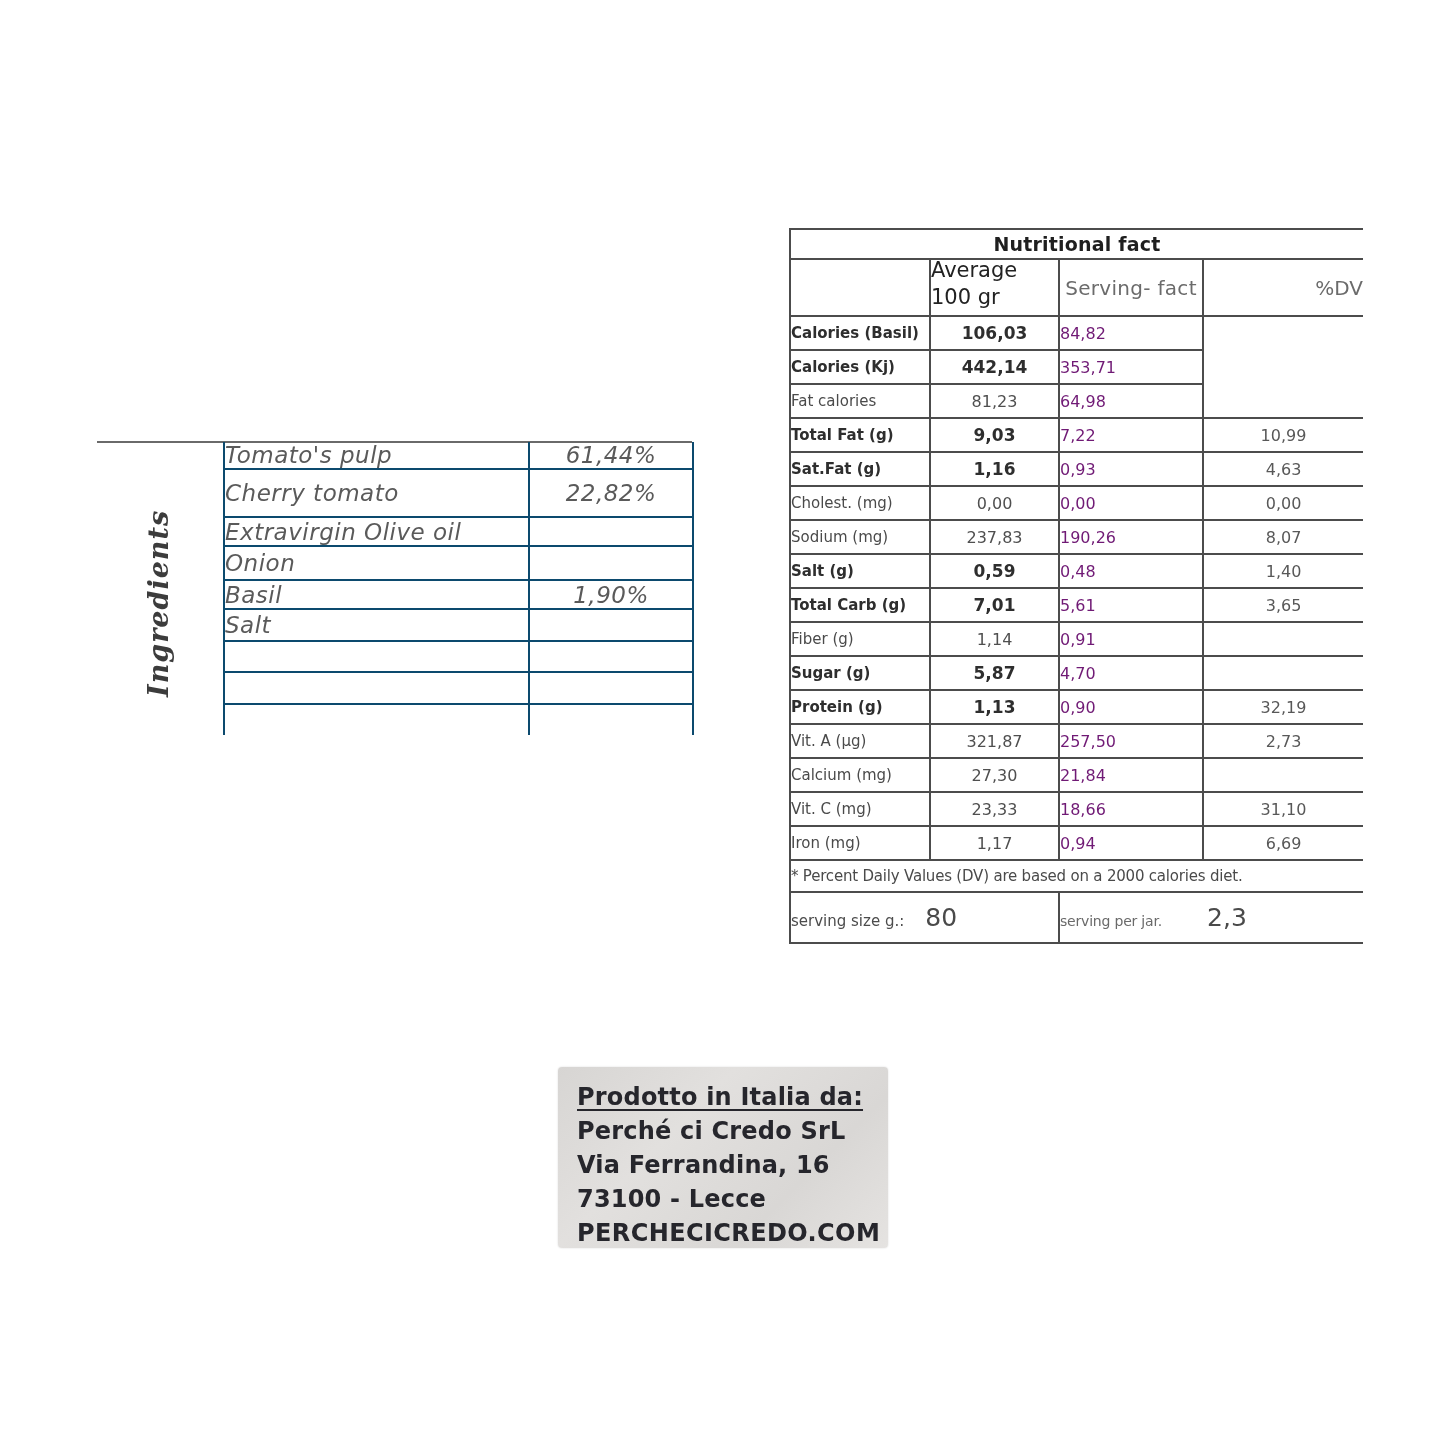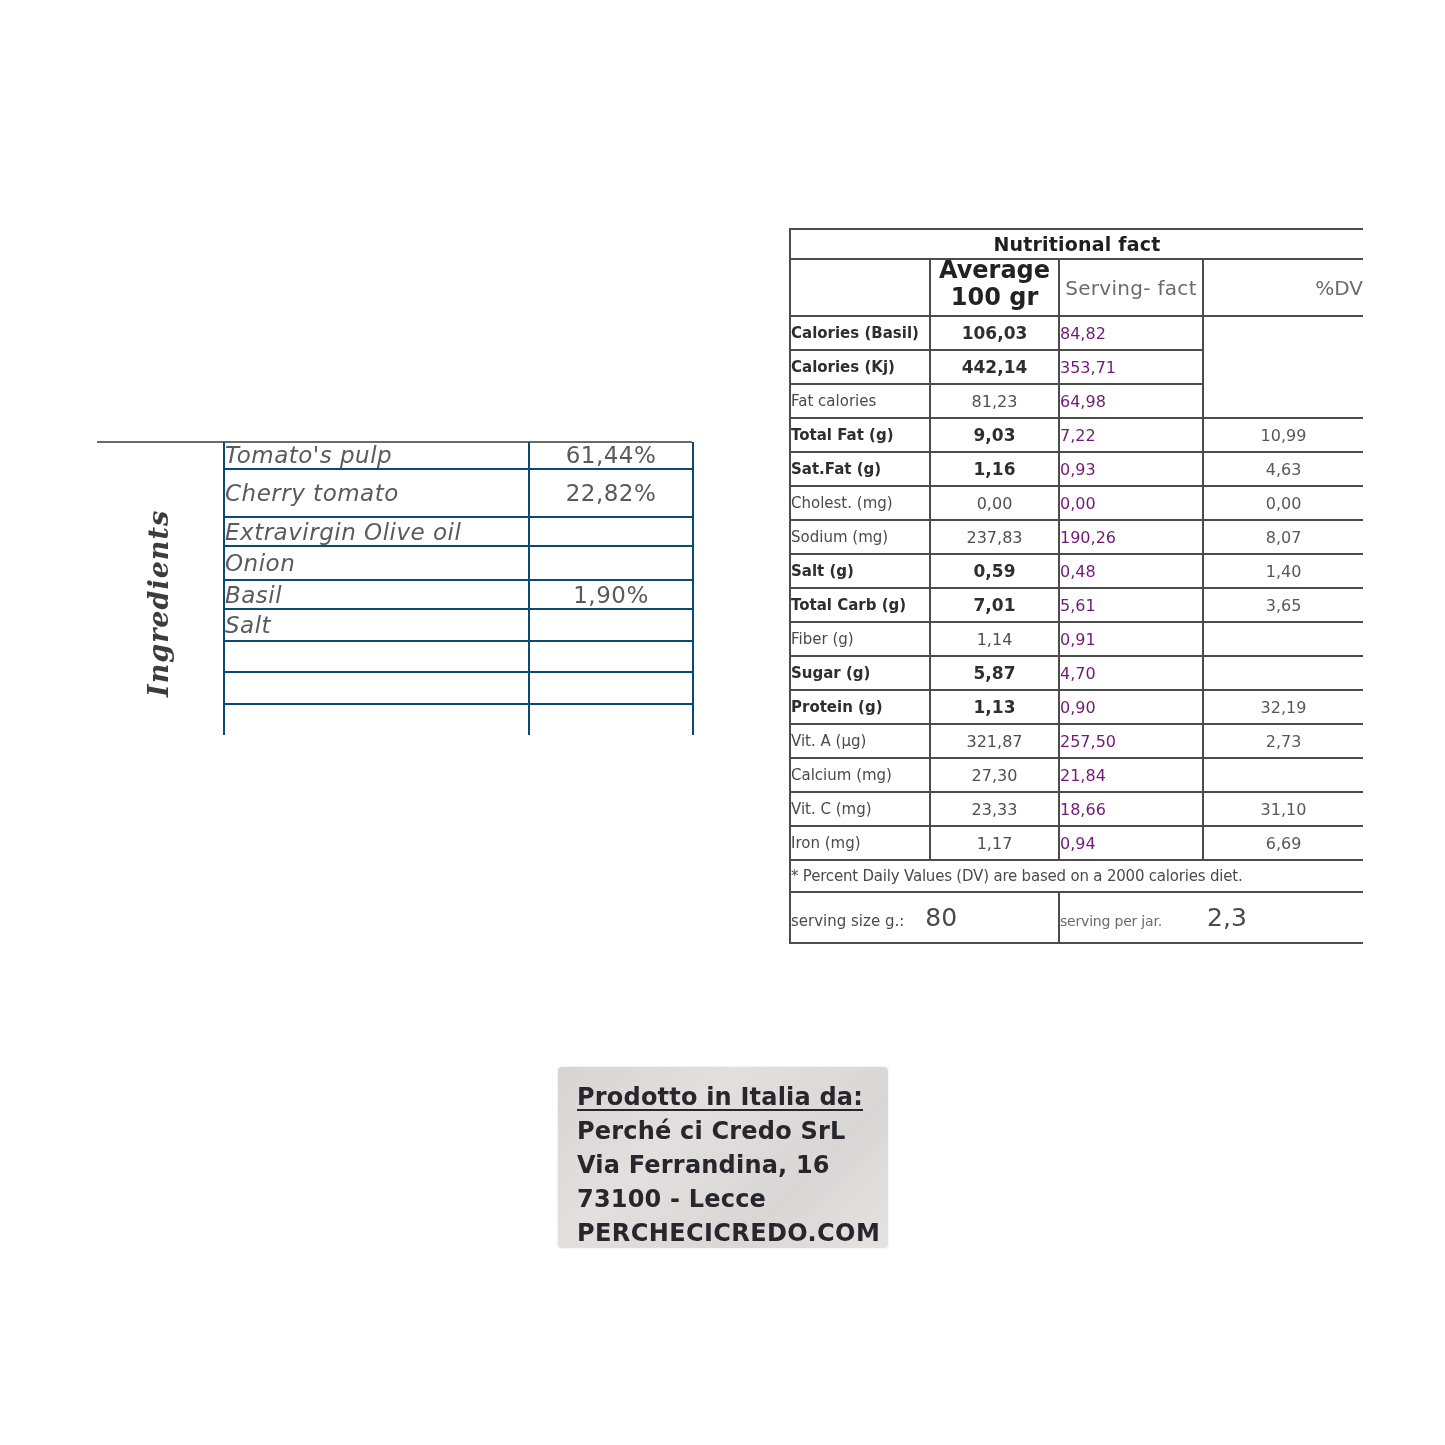--- a/index.html
+++ b/index.html
@@ -21,30 +21,30 @@
   table.ing-table tr:nth-child(1){ height:27px; }
   table.ing-table tr:nth-child(2){ height:48px; }
   table.ing-table tr:nth-child(3){ height:29px; }
   table.ing-table tr:nth-child(4){ height:34px; }
   table.ing-table tr:nth-child(5){ height:29px; }
   table.ing-table tr:nth-child(6){ height:32px; }
   table.ing-table tr:nth-child(7){ height:31px; }
   table.ing-table tr:nth-child(8){ height:32px; }
   table.ing-table tr:nth-child(9){ height:31px; }
   .ing-name { width:305px; padding-left:9px; font-style:italic; font-size:23px; color:#5a5a5a; letter-spacing:0.5px; white-space:nowrap; }
-  .ing-pct  { width:164px; text-align:center; font-size:23px; color:#5a5a5a; letter-spacing:0.5px; }
+  .ing-pct  { width:164px; text-align:center; font-style:italic; font-size:23px; color:#5a5a5a; letter-spacing:0.5px; }
 
   
   table.nut-table { position:absolute; left:789px; top:228px; width:573px; border-collapse:collapse; table-layout:fixed; }
   table.nut-table td { border:2px solid #4c4c4c; padding:0; overflow:hidden; vertical-align:middle; }
   table.nut-table td.no-right { border-right:none; }
   tr.nut-title-row { height:30px; }
   .nut-title { text-align:center; font-weight:bold; font-size:19px; color:#1f1f1f; letter-spacing:0.2px; }
   tr.nut-header-row { height:57px; }
-  .hdr-avg { vertical-align:top; text-align:center; font-weight:bold; font-size:24px; color:#222222; }
+  .hdr-avg { vertical-align:top; text-align:left; font-weight:normal; font-size:21px; color:#222222; }
   .hdr-avg .clip { margin-top:-7px; line-height:27px; }
   .hdr-serving { vertical-align:bottom; text-align:center; font-size:20px; color:#6b6b6b; padding-bottom:8px; letter-spacing:0.3px; }
   .hdr-dv { vertical-align:bottom; text-align:right; font-size:20px; color:#6b6b6b; padding-bottom:14px; }
   tr.nut-row { height:34px; }
   .nut-label { font-size:15px; color:#4a4a4a; padding-left:6px; white-space:nowrap; }
   .nut-label.b { font-weight:bold; color:#2e2e2e; }
   .nut-avg { text-align:center; font-size:16px; color:#4f4f4f; }
   .nut-avg.b { font-weight:bold; font-size:17px; color:#2e2e2e; }
   .nut-serv { text-align:left; font-size:16px; color:#701a75; }
   .nut-dv { text-align:center; font-size:16px; color:#585858; }

